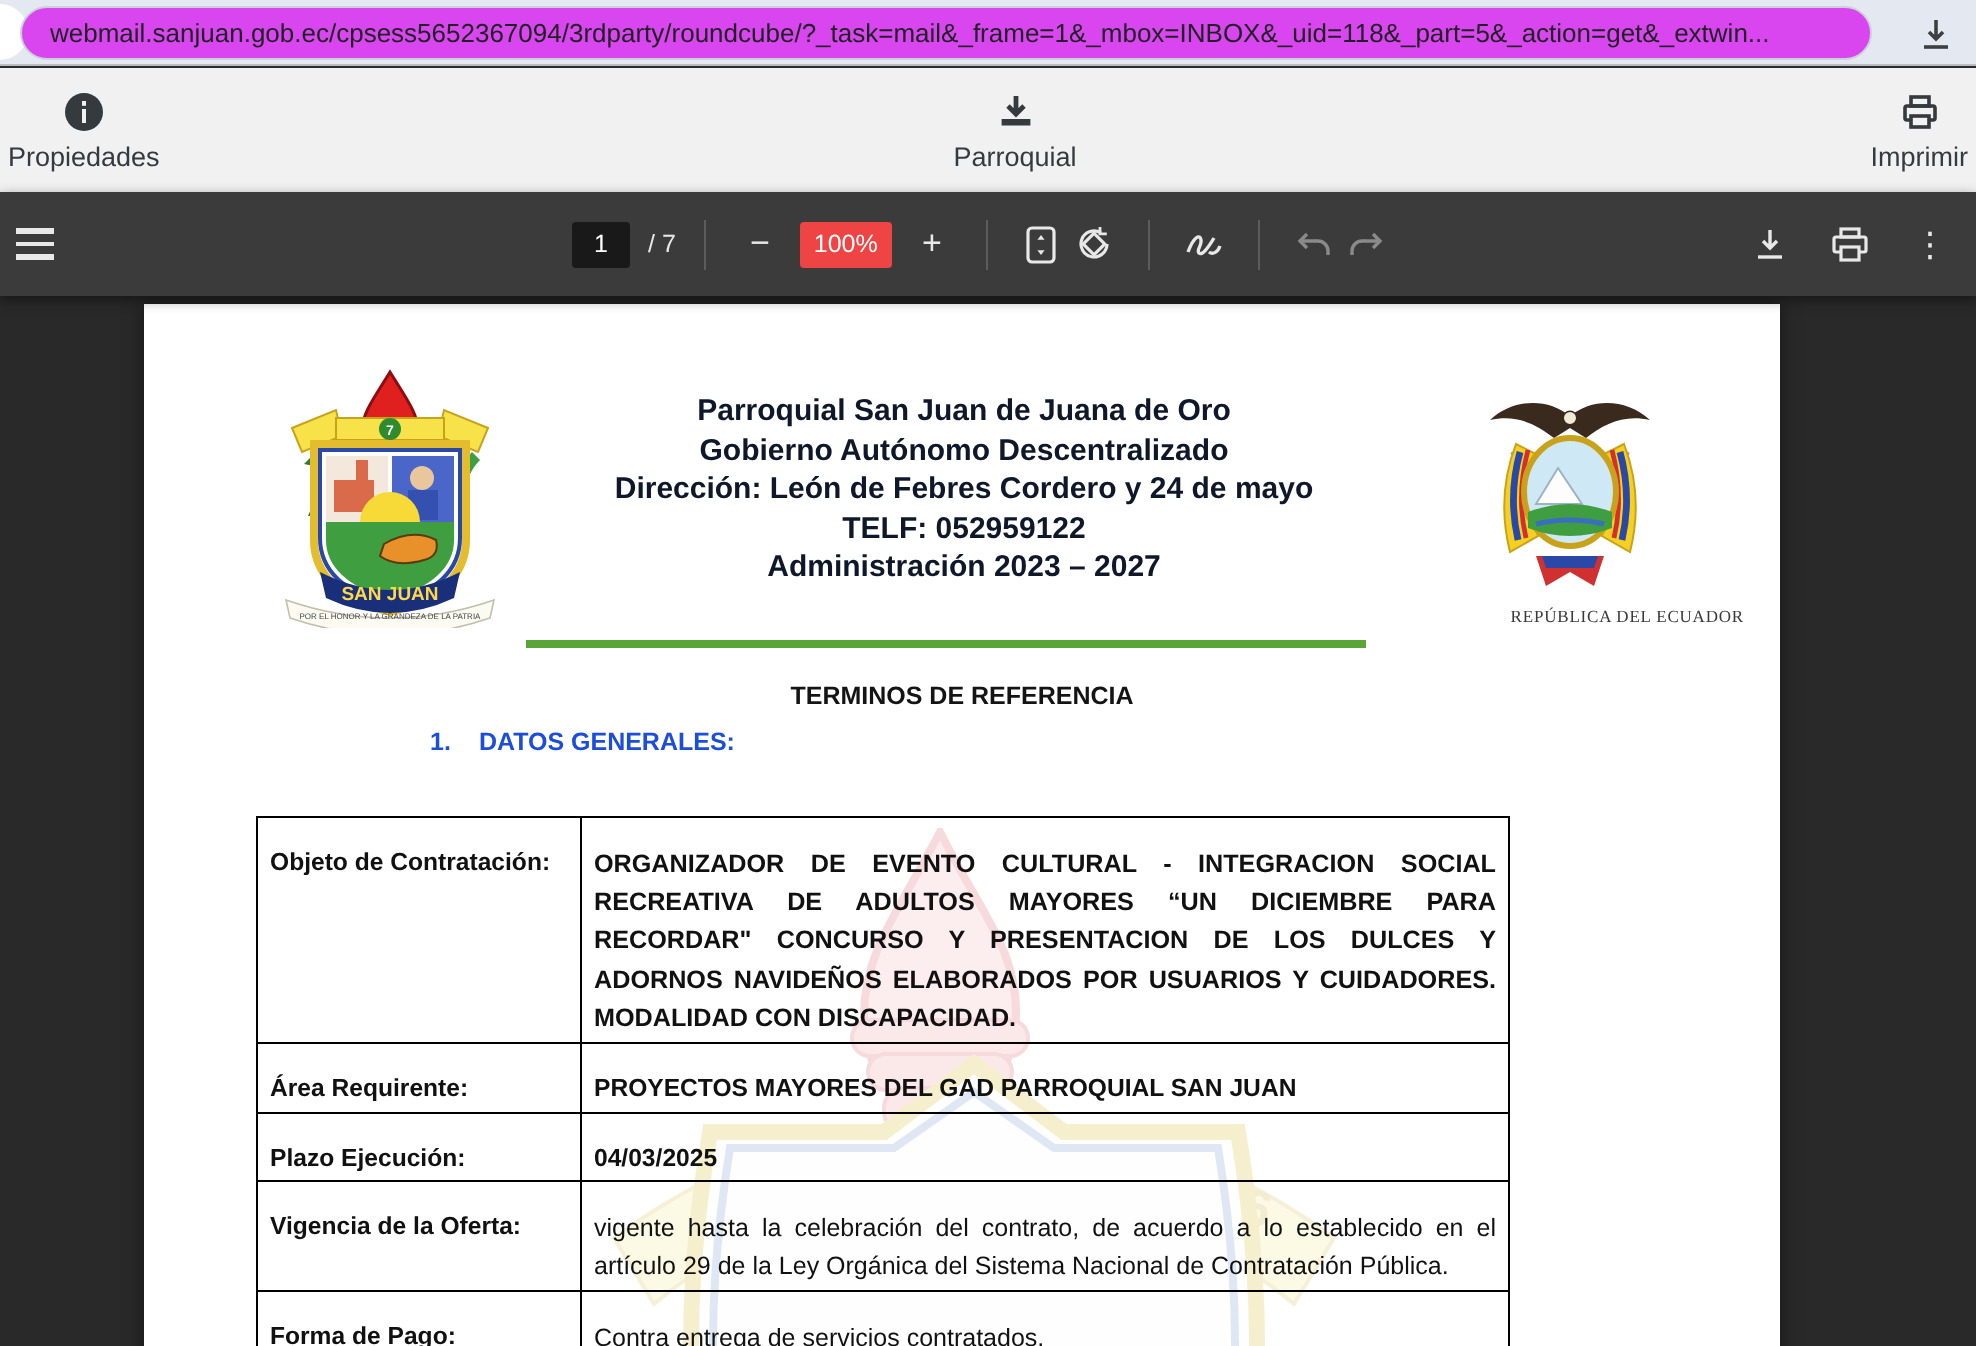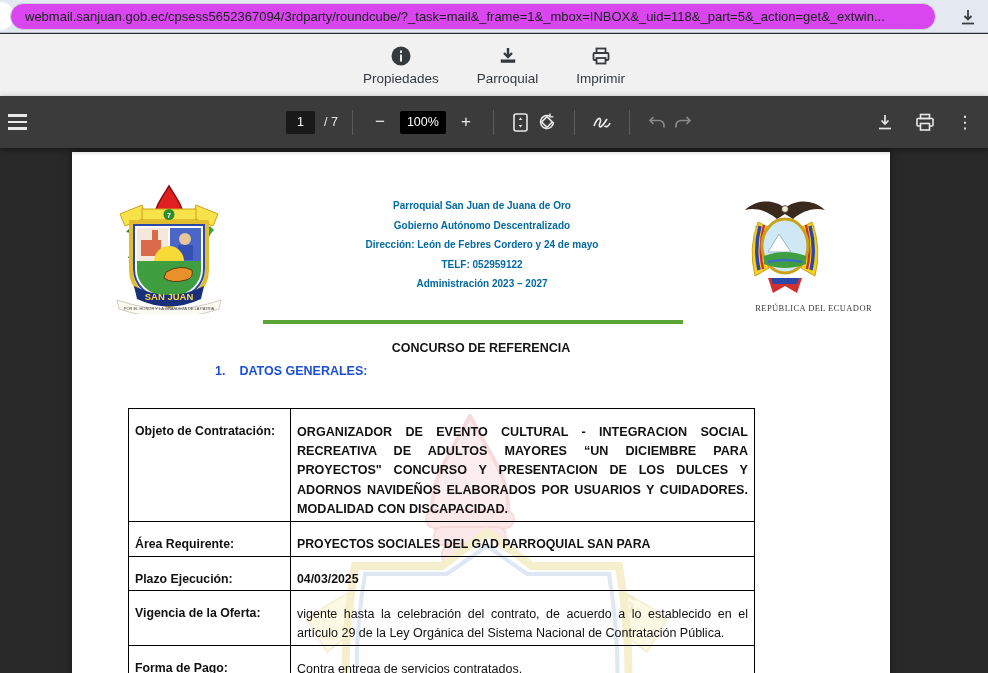--- a/index.html
+++ b/index.html
@@ -14,21 +14,21 @@
   .url-bar { position:absolute; left:10px; top:3px; width:926px; height:27px;
     background:#d946ef; border:1px solid #ccd1d9; border-radius:14px;
     display:flex; align-items:center; padding:0 14px; }
   .url-text { font-size:13px; color:#202124; white-space:nowrap; overflow:hidden;
     text-overflow:ellipsis; width:100%; }
   .browser-dl { position:absolute; right:8px; top:5px; width:24px; height:24px;
     display:flex; align-items:center; justify-content:center; cursor:pointer; }
 
   
   .attach-toolbar { position:absolute; left:0; top:34px; width:988px; height:62px;
-    background:#f1f1f2; display:flex; align-items:center; justify-content:center; gap:30px; }
+    background:#f1f1f2; display:flex; align-items:center; justify-content:space-between; gap:30px; }
   .attach-btn { display:flex; flex-direction:column; align-items:center; gap:4px;
     background:none; border:none; cursor:pointer; color:#353a3e; padding:2px 4px; }
   .attach-btn svg { display:block; }
   .attach-label { font-size:13.5px; color:#353a3e; }
 
   
   .pdf-toolbar { position:absolute; left:0; top:96px; width:988px; height:52px;
     background:#3b3b3b; box-shadow:0 2px 6px rgba(0,0,0,.45); z-index:5; }
   .pdf-toolbar .tb { position:absolute; top:0; height:52px; display:flex; align-items:center; }
   .tb-left { left:8px; }
@@ -38,35 +38,35 @@
     justify-content:center; gap:4px; background:none; border:none; cursor:pointer; }
   .hamburger span { display:block; width:19px; height:2.4px; background:#e8e8e8; }
   .pg-box { width:29px; height:23px; background:#191919; color:#fff; font-size:12.5px;
     text-align:center; border:none; border-radius:2px; }
   .pg-total { color:#e8e8e8; font-size:12.5px; margin-left:9px; }
   .tb-sep { width:1px; height:25px; background:#5c5c5c; margin:0 14px; }
   .tb-btn { background:none; border:none; color:#e8e8e8; cursor:pointer;
     width:26px; height:30px; display:flex; align-items:center; justify-content:center;
     font-size:17px; padding:0; }
   .tb-btn.disabled { color:#8a8a8a; }
-  .zoom-box { width:46px; height:23px; background:#000000; color:#fff; font-size:12.5px;
+  .zoom-box { width:46px; height:23px; background:#ef4444; color:#fff; font-size:12.5px;
     text-align:center; border:none; border-radius:2px; margin:0 7px; }
   .kebab { font-size:17px; letter-spacing:0; color:#e8e8e8; }
 
   
   .viewer { position:absolute; left:0; top:148px; width:988px; height:525px; background:#292929; }
   .page { position:absolute; left:72px; top:4px; width:818px; height:560px;
     background:#fff; overflow:hidden; box-shadow:0 0 8px rgba(0,0,0,.5);
     color:#1a1a1a; }
 
   .doc-header { position:absolute; left:150px; top:44px; width:520px; text-align:center;
-    font-weight:bold; font-size:10px; line-height:19.5px; color:#0369a1; }
+    font-weight:bold; font-size:15px; line-height:19.5px; color:#0f172a; }
   .green-rule { position:absolute; left:191px; top:168px; width:420px; height:4px; background:#5ba438; }
 
-  .seal-left { position:absolute; left:42px; top:30px; }
+  .seal-left { position:absolute; left:68px; top:30px; }
   .seal-right { position:absolute; left:666px; top:44px; }
   .seal-caption { position:absolute; left:630px; top:151px; width:170px; text-align:right;
     font-family:"Liberation Serif", serif; font-size:8.5px; letter-spacing:.4px; color:#3a3a3a; }
 
   .doc-title { position:absolute; left:0; top:189px; width:818px; text-align:center;
     font-weight:bold; font-size:12.5px; color:#141414; }
   .doc-section { position:absolute; left:143px; top:212px; font-weight:bold; font-size:12.5px; color:#1d4ed8; }
   .doc-section .num { margin-right:14px; }
 
   .watermark { position:absolute; left:225px; top:262px; width:380px; height:470px;
@@ -260,21 +260,21 @@
           <ellipse cx="47" cy="50" rx="23" ry="27" fill="#cfe8f5" stroke="#c9a21c" stroke-width="3"></ellipse>
           <path d="M30 56 L41 38 L53 56 Z" fill="#fdfdfd" stroke="#9ab4c4" stroke-width="1"></path>
           <path d="M26 60 Q47 52 68 60 L68 68 Q47 76 26 68 Z" fill="#3f9e3f"></path>
           <path d="M30 66 Q47 62 64 66" stroke="#3a6fc0" stroke-width="2.6" fill="none"></path>
           <path d="M30 82 L64 82 L59 97 L47 90 L35 97 Z" fill="#d03030"></path>
           <path d="M33 82 L61 82 L59 88 L35 88 Z" fill="#2a48a8"></path>
         </svg>
       </div>
       <div class="seal-caption">REPÚBLICA DEL ECUADOR</div>
 
-      <div class="doc-title">CONCURSO DE REFERENCIA</div>
+      <div class="doc-title">TERMINOS DE REFERENCIA</div>
       <div class="doc-section">
         <span class="num">1.</span><span>DATOS GENERALES:</span>
       </div>
 
       <svg class="watermark" viewBox="0 0 380 470">
         <path d="M173 2 C152 42 135 62 135 94 C135 122 151 140 173 142 C196 140 211 120 211 92 C211 60 193 42 173 2 Z" fill="#f6c9cc" stroke="#e89098" stroke-width="4"></path>
         <rect x="129" y="96" width="88" height="18" rx="9" fill="#f3bdc1" stroke="#e89098" stroke-width="2"></rect>
         <rect x="137" y="113" width="72" height="18" rx="9" fill="#f3bdc1" stroke="#e89098" stroke-width="2"></rect>
         <rect x="145" y="130" width="56" height="22" rx="10" fill="#f3bdc1" stroke="#e89098" stroke-width="2"></rect>
         <path d="M10 205 Q85 150 168 148 L168 184 Q90 188 30 238 Z" fill="#f7eeb0" stroke="#e3d485" stroke-width="2"></path>
@@ -285,25 +285,25 @@
         <path d="M190 132 L230 160 L312 160 Q328 258 314 336 Q296 424 190 458 Q84 424 66 336 Q52 258 68 160 L150 160 Z" fill="none" stroke="#9db8dd" stroke-width="4"></path>
         <path d="M72 300 Q190 272 308 300 L298 382 Q246 452 190 462 Q122 444 82 382 Z" fill="#cfe4f2"></path>
         <rect x="158" y="368" width="64" height="102" rx="8" fill="#5a7fc0"></rect>
         <path d="M80 310 Q120 296 160 306 L160 340 Q116 334 84 346 Z" fill="#bfe0bd"></path>
       </svg>
 
       <table class="tdr">
         <tbody>
           <tr class="r0">
             <td class="lbl">Objeto de Contratación:</td>
-            <td class="val">ORGANIZADOR DE EVENTO CULTURAL - INTEGRACION SOCIAL RECREATIVA DE ADULTOS MAYORES “UN DICIEMBRE PARA PROYECTOS" CONCURSO Y PRESENTACION DE LOS DULCES Y ADORNOS NAVIDEÑOS ELABORADOS POR USUARIOS Y CUIDADORES.  MODALIDAD CON DISCAPACIDAD.</td>
+            <td class="val">ORGANIZADOR DE EVENTO CULTURAL - INTEGRACION SOCIAL RECREATIVA DE ADULTOS MAYORES “UN DICIEMBRE PARA RECORDAR" CONCURSO Y PRESENTACION DE LOS DULCES Y ADORNOS NAVIDEÑOS ELABORADOS POR USUARIOS Y CUIDADORES.  MODALIDAD CON DISCAPACIDAD.</td>
           </tr>
           <tr class="r2">
             <td class="lbl">Área Requirente:</td>
-            <td class="val">PROYECTOS SOCIALES DEL GAD PARROQUIAL SAN PARA</td>
+            <td class="val">PROYECTOS MAYORES DEL GAD PARROQUIAL SAN JUAN</td>
           </tr>
           <tr class="r4">
             <td class="lbl">Plazo Ejecución:</td>
             <td class="val">04/03/2025</td>
           </tr>
           <tr class="r5">
             <td class="lbl">Vigencia de la Oferta:</td>
             <td class="val">vigente hasta la celebración del contrato, de acuerdo a lo establecido en el artículo 29 de la Ley Orgánica del Sistema Nacional de Contratación Pública.</td>
           </tr>
           <tr class="r6">

